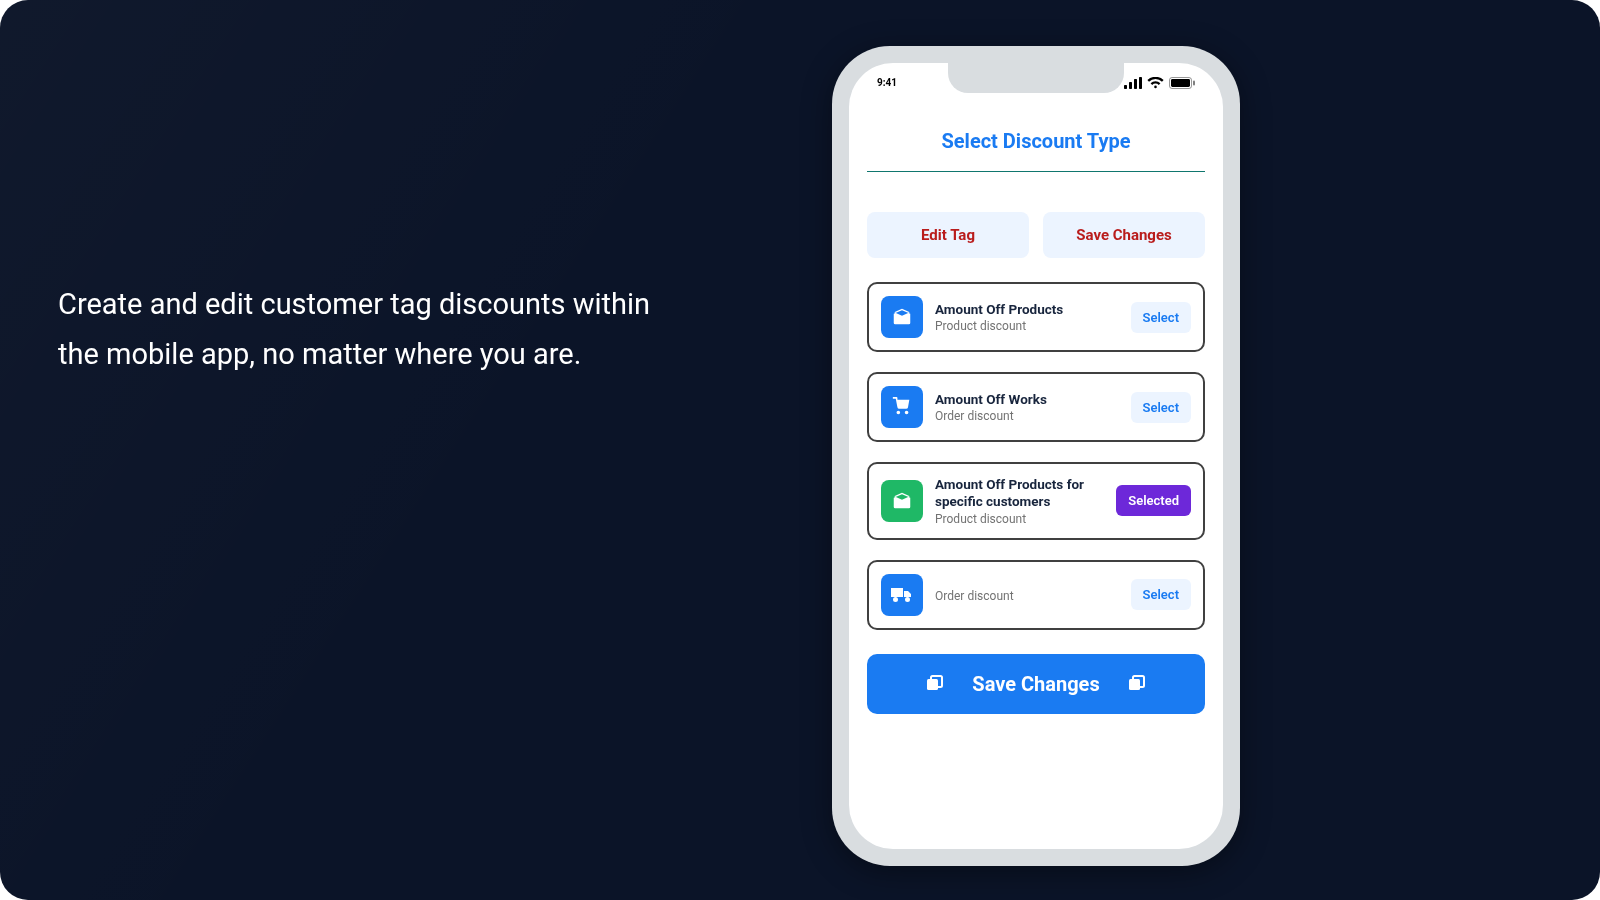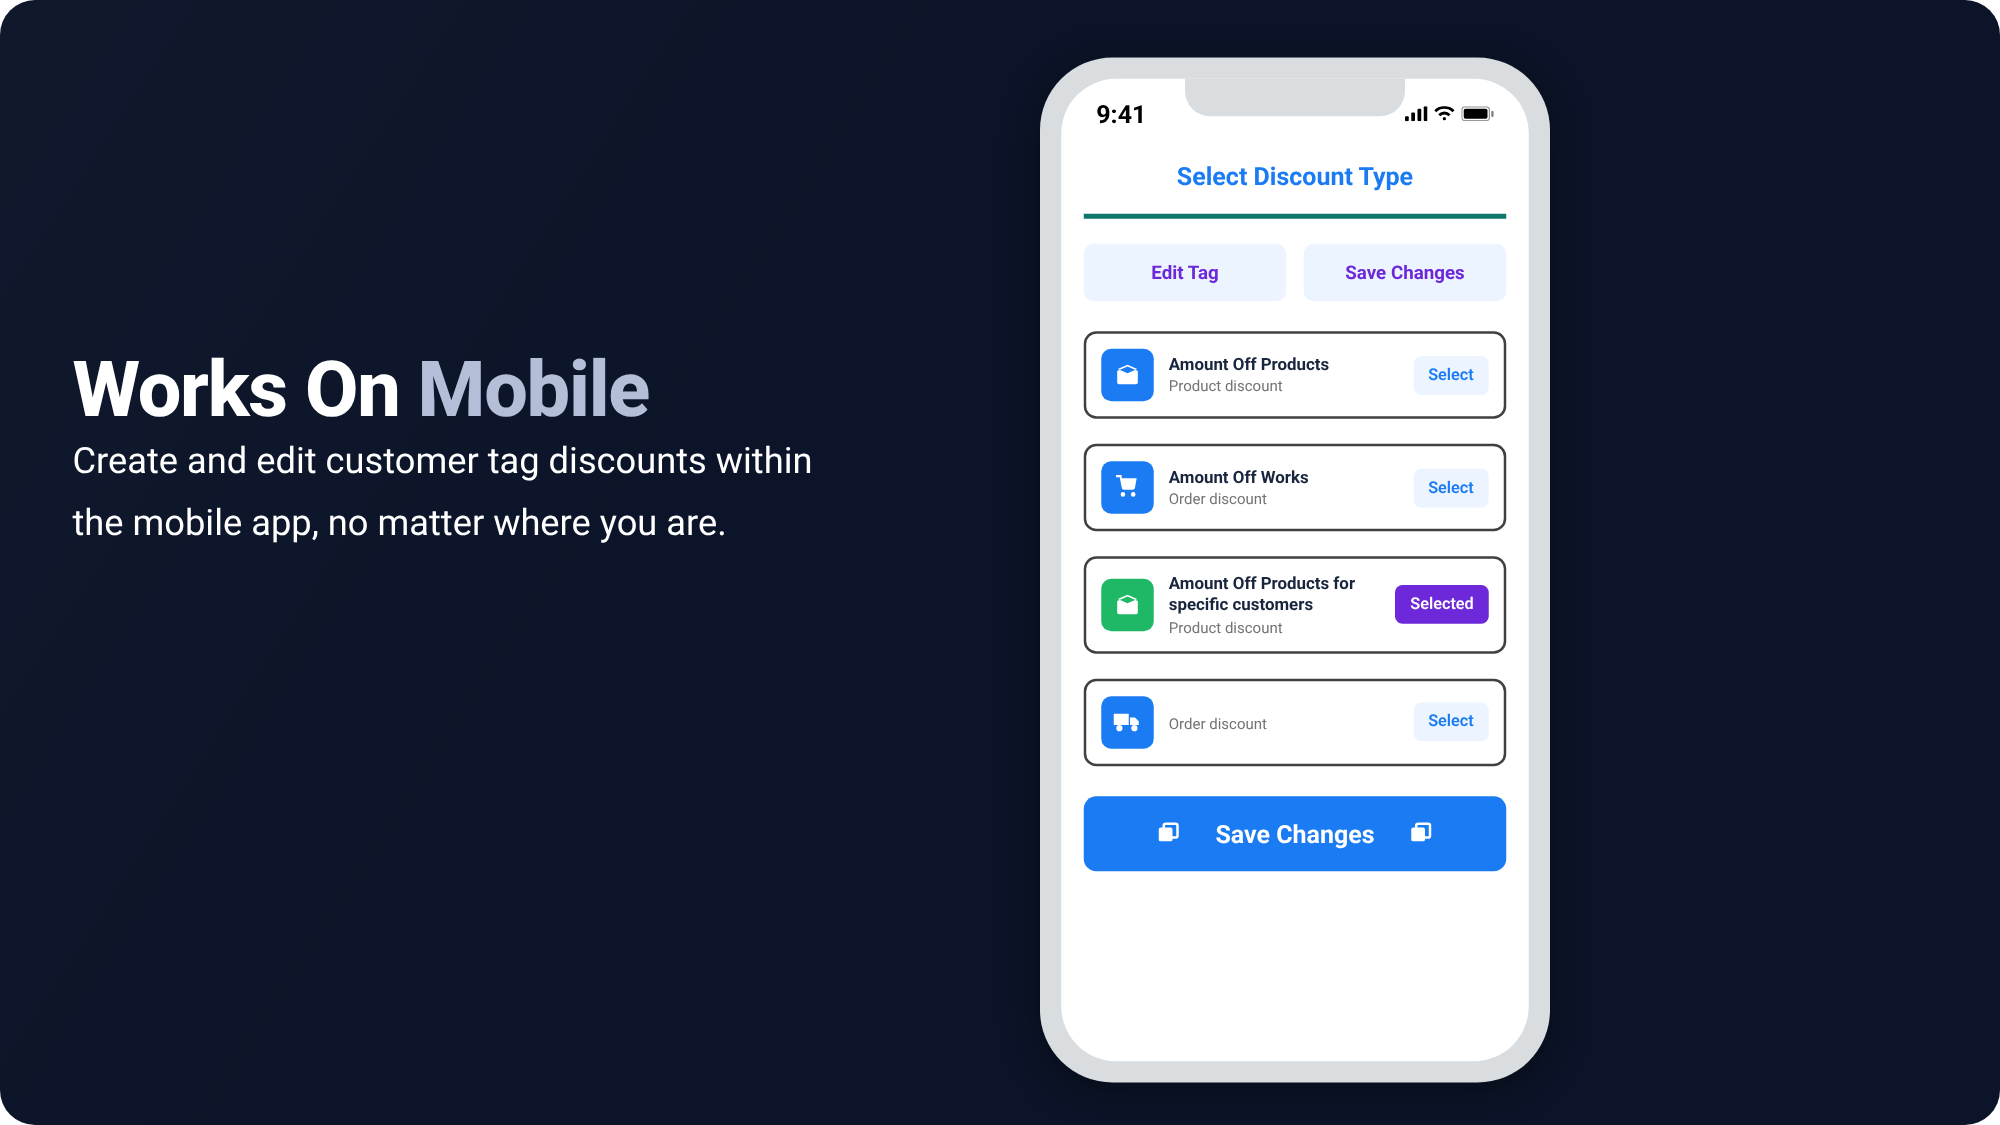--- a/index.html
+++ b/index.html
@@ -77,56 +77,57 @@
   background: #d9dde0;
   border-radius: 0 0 20px 20px;
   z-index: 5;
 }
 .statusbar {
   position: absolute;
   top: 0; left: 0; right: 0;
   height: 42px;
   display: flex;
   justify-content: space-between;
-  align-items: center;
+  align-items: flex-start;
   padding: 14px 28px 0;
-  font-size: 20px;
+  font-size: 10px;
   font-weight: 700;
   z-index: 4;
 }
 .status-icons { display: flex; align-items: center; gap: 5px; }
 .status-icons svg { display: block; }
 .app {
   position: absolute;
   top: 52px;
   left: 0; right: 0; bottom: 0;
   padding: 0 18px;
 }
 .app-title {
   text-align: center;
   color: #1a7bf2;
   font-weight: 700;
   font-size: 20px;
   padding: 14px 0 18px;
-  border-bottom: 4px solid #0f766e;
+  border-bottom: 1px solid #0f766e;
 }
 .tabs {
   display: flex;
   gap: 14px;
   margin-top: 20px;
 }
 .tab {
   flex: 1;
   background: #ecf4ff;
-  color: #6d28d9;
+  color: #b91c1c;
   border-radius: 8px;
   text-align: center;
   padding: 14px 4px;
   font-size: 15px;
   font-weight: 700;
+  margin-top: 20px;
 }
 .list { margin-top: 24px; display: flex; flex-direction: column; gap: 20px; }
 .card {
   display: flex;
   align-items: center;
   gap: 12px;
   background: #fff;
   border: 2px solid #404040;
   border-radius: 10px;
   padding: 12px;
@@ -170,23 +171,20 @@
 .save .side-icon {
   width: 22px; height: 22px;
   display: flex; align-items: center; justify-content: center;
 }
 </style>
 </head>
 <body>
 
 <div class="hero">
   <div class="pitch">
-    <h1>
-      <span>Works On </span><span class="accent">Mobile</span>
-    </h1>
     <p>Create and edit customer tag discounts within the mobile app, no matter where you are.</p>
   </div>
 
   <div class="phone">
     <div class="screen">
       <div class="notch"></div>
 
       <div class="statusbar">
         <span>9:41</span>
         <div class="status-icons">

